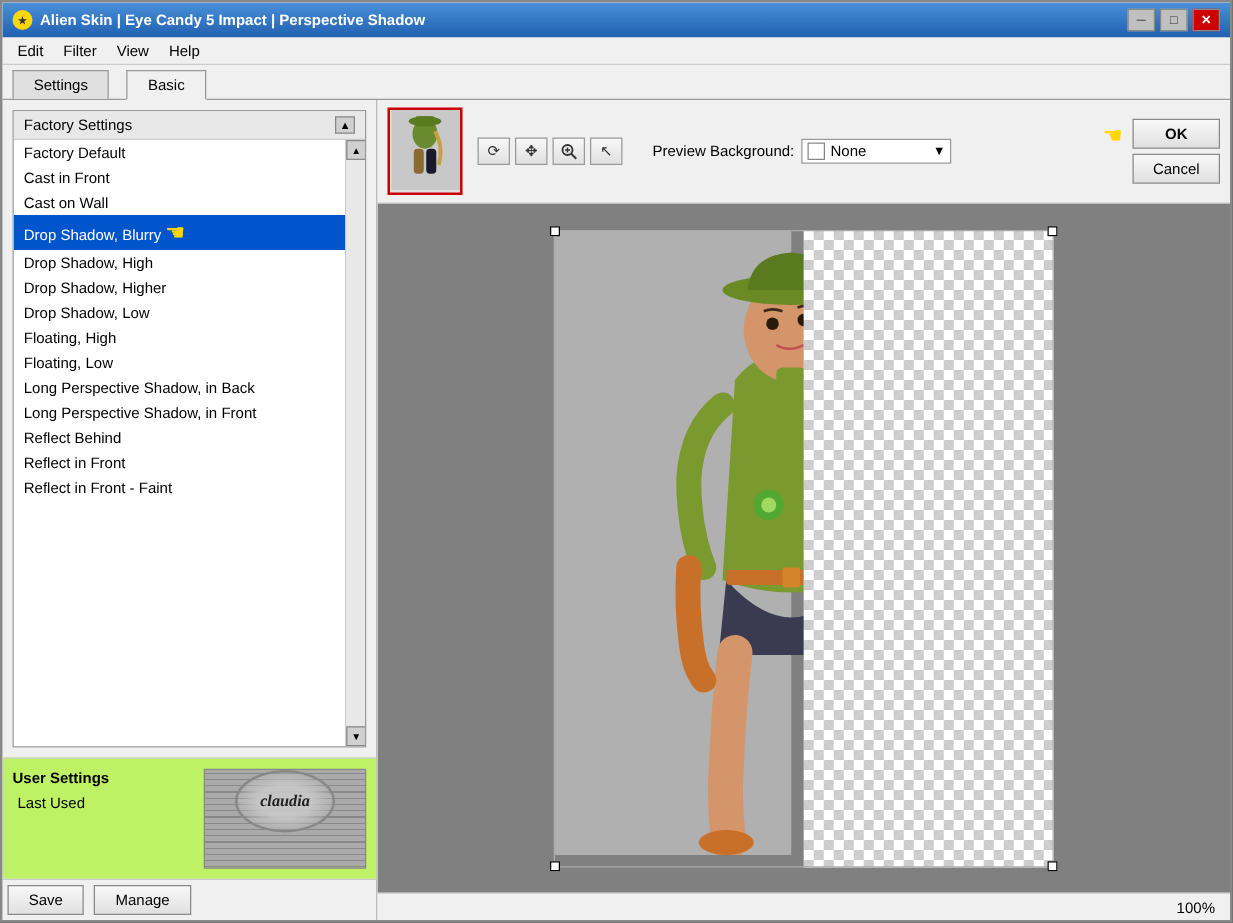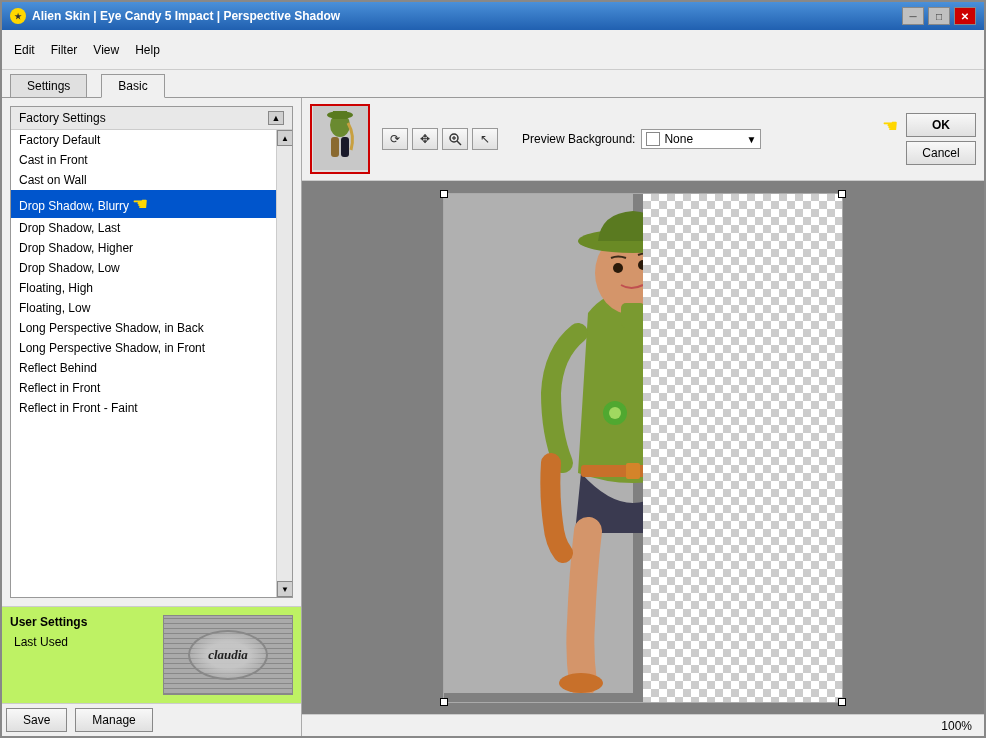--- a/index.html
+++ b/index.html
@@ -48,21 +48,21 @@
       width: 22px; height: 18px;
       background: #c0c0c0;
       border: 1px solid #888;
       display: flex; align-items: center; justify-content: center;
       cursor: pointer;
       font-size: 10px;
       color: #333;
     }
     .menu-bar {
       background: #f0f0f0;
-      height: 40px;
+      height: 22px;
       display: flex;
       align-items: center;
       padding: 0 4px;
       border-bottom: 1px solid #ccc;
       flex-shrink: 0;
     }
     .menu-item {
       padding: 2px 8px;
       cursor: pointer;
       font-size: 12px;
@@ -410,21 +410,21 @@
               <span>Cast in Front</span>
             </div>
             <div class="preset-item">
               <span>Cast on Wall</span>
             </div>
             <div class="preset-item selected">
               <span>Drop Shadow, Blurry</span>
               <span class="hand-cursor">☛</span>
             </div>
             <div class="preset-item">
-              <span>Drop Shadow, Last</span>
+              <span>Drop Shadow, High</span>
             </div>
             <div class="preset-item">
               <span>Drop Shadow, Higher</span>
             </div>
             <div class="preset-item">
               <span>Drop Shadow, Low</span>
             </div>
             <div class="preset-item">
               <span>Floating, High</span>
             </div>
@@ -455,21 +455,21 @@
         </div>
       </div>
 
       <div class="user-settings-area">
         <div style="display: flex; gap: 8px; align-items: flex-start;">
           <div style="flex: 1;">
             <div class="user-settings-title">User Settings</div>
             <div class="user-settings-item">Last Used</div>
           </div>
           <div class="user-area-image">
-            <div style="position:relative; width:100%; height:100%; display:flex; align-items:center; justify-content:center; overflow:hidden;">
+            <div style="position:relative; width:100%; height:100%; display:flex; justify-content:center; overflow:hidden;">
               <div style="
                 position:absolute;
                 inset:0;
                 background: repeating-linear-gradient(0deg, #888 0px, #888 1px, #aaa 1px, #aaa 5px);
               "></div>
               <div style="position:relative; z-index:1; text-align:center;">
                 <div style="
                   background: radial-gradient(ellipse, rgba(200,200,200,0.9) 40%, transparent 80%);
                   border-radius: 50%;
                   width: 80px;

